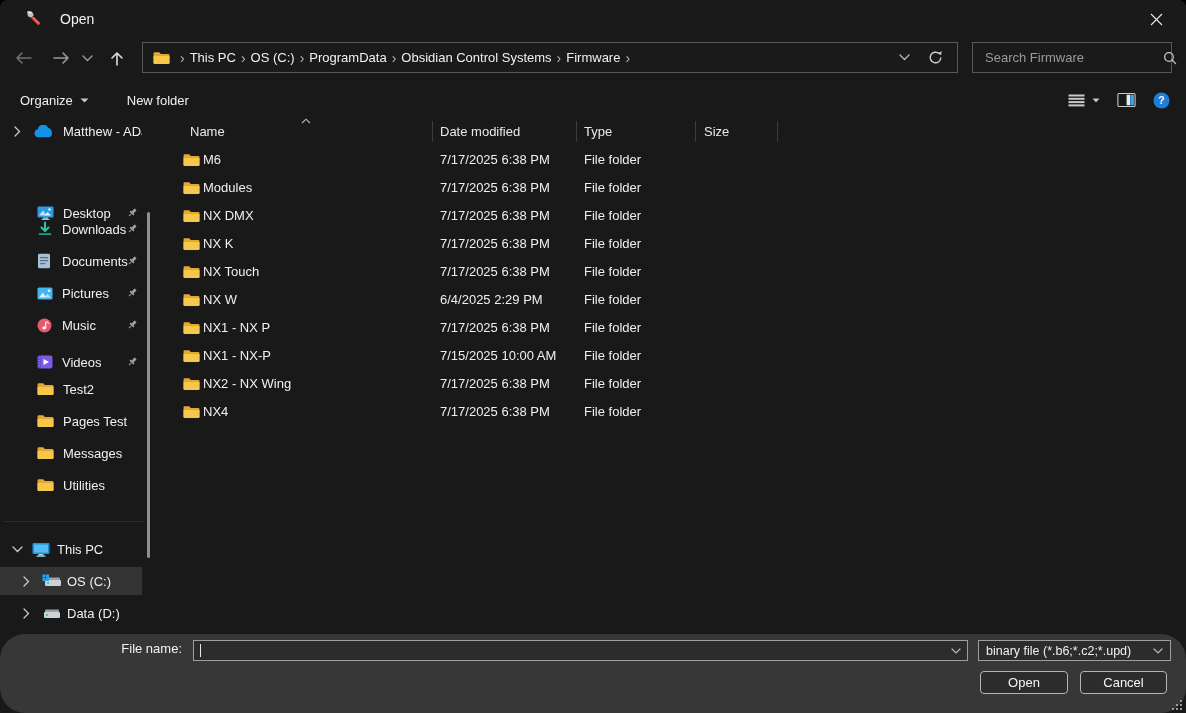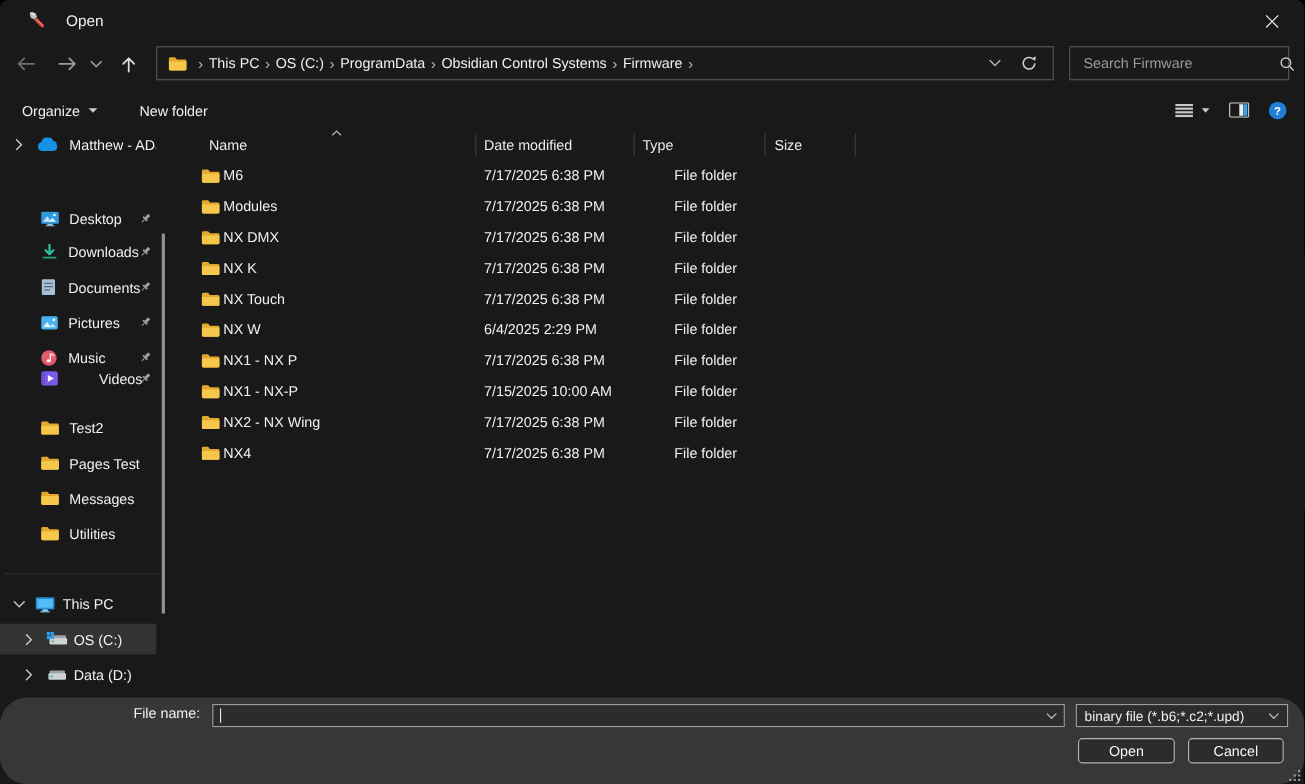--- a/index.html
+++ b/index.html
@@ -52,21 +52,21 @@
   
   .list-header{position:absolute;left:160px;top:118px;right:0;height:27px;}
   .hdr-cell{position:absolute;top:4px;color:#eaeaea;font-size:13px;line-height:20px;}
   .hdr-sep{position:absolute;top:3px;width:1px;height:21px;background:#3c3c3c;}
   .rows{position:absolute;left:160px;top:146px;right:0;}
   .row{position:relative;height:28px;}
   .row span{position:absolute;line-height:28px;color:#f0f0f0;font-size:13px;white-space:nowrap;}
   .row .ric{position:absolute;left:23px;top:7px;}
   .row .name{left:43px;}
   .row .date{left:280px;}
-  .row .type{left:424px;margin-left:29px;}
+  .row .type{left:424px;}
   .row .size{left:544px;}
 
   
   .footer{position:absolute;left:0;top:634px;right:0;height:79px;background:#373737;border-radius:25px;}
   .fn-label{position:absolute;left:120px;top:7px;width:62px;text-align:right;color:#f2f2f2;}
   .fn-input{position:absolute;left:193px;top:6px;width:775px;height:21px;box-sizing:border-box;
     background:#2c2c2c;border:1px solid #9e9e9e;display:flex;align-items:center;padding:0 6px;}
   .fn-input input{flex:1;background:transparent;border:none;outline:none;color:#f0f0f0;
     font-family:"Liberation Sans",sans-serif;font-size:13px;}
   .fn-caret{width:1px;height:13px;background:#e8e8e8;margin-right:2px;}
@@ -232,21 +232,21 @@
           </svg>
       </span>
       <span style="margin-right:9px;">
         <svg width="21" height="13" viewBox="0 0 20 13">
           <path d="M4.8 12.3 a4.1 4.1 0 0 1-.5-8.1 5.5 5.5 0 0 1 10.5-1.2 3.9 3.9 0 0 1 3.3 4.1 3.6 3.6 0 0 1-3.5 5.2 Z" fill="#1493e6"></path>
         </svg>
       </span>
       <span class="lbl" style="width:82px;">Matthew - ADJ F</span>
     </div>
 
-    <div class="side-row" style="top:69px;padding-left:37px;">
+    <div class="side-row" style="top:83px;padding-left:37px;">
       <span style="margin-right:9px;">
         <svg width="17" height="14" viewBox="0 0 17 14">
           <rect x="0.5" y="0.5" width="16" height="11" rx="1.2" fill="#2f9ae0"></rect>
           <path d="M2 9.5 L6 4.5 L9.5 9.5 Z" fill="#bfe2f8"></path>
           <path d="M7.5 9.5 L10.5 6 L14 9.5 Z" fill="#e8f5fd"></path>
           <circle cx="12.5" cy="3.5" r="1.2" fill="#f3fafe"></circle>
           <rect x="6" y="11.5" width="5" height="1.3" fill="#8fccf2"></rect>
           <rect x="4.5" y="12.8" width="8" height="1.1" rx="0.5" fill="#8fccf2"></rect>
         </svg>
       </span>
@@ -338,21 +338,21 @@
         <svg width="12" height="12" viewBox="0 0 12 12">
             <g fill="#9aa0a4" transform="rotate(45 6 6)">
               <rect x="4.6" y="0.8" width="2.8" height="4.6" rx="0.6"></rect>
               <rect x="3.2" y="5.2" width="5.6" height="1.6" rx="0.5"></rect>
               <rect x="5.6" y="6.8" width="0.9" height="3.6"></rect>
             </g>
           </svg>
       </span>
     </div>
 
-    <div class="side-row" style="top:214px;padding-left:37px;gap:28px;">
+    <div class="side-row" style="top:232px;padding-left:37px;">
       <span style="margin-right:9px;">
         <svg width="16" height="14" viewBox="0 0 16 14">
           <rect x="0.5" y="0.5" width="15" height="13" rx="2" fill="#7c5ae8"></rect>
           <rect x="1.2" y="1.4" width="2.4" height="11.2" rx="0.8" fill="#5f41c4"></rect>
           <circle cx="2.4" cy="3" r="0.55" fill="#b9a6f4"></circle>
           <circle cx="2.4" cy="5.5" r="0.55" fill="#b9a6f4"></circle>
           <circle cx="2.4" cy="8" r="0.55" fill="#b9a6f4"></circle>
           <circle cx="2.4" cy="10.5" r="0.55" fill="#b9a6f4"></circle>
           <path d="M6.5 4 L12 7 L6.5 10 Z" fill="#ffffff"></path>
         </svg>

